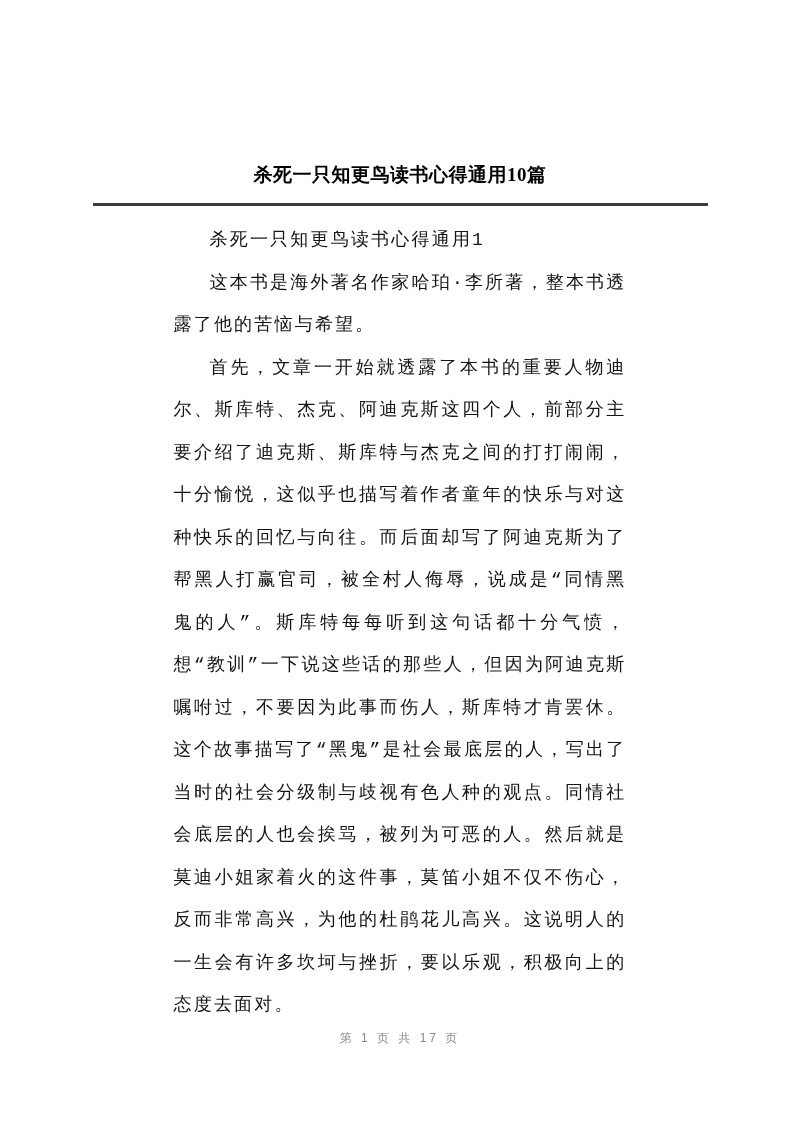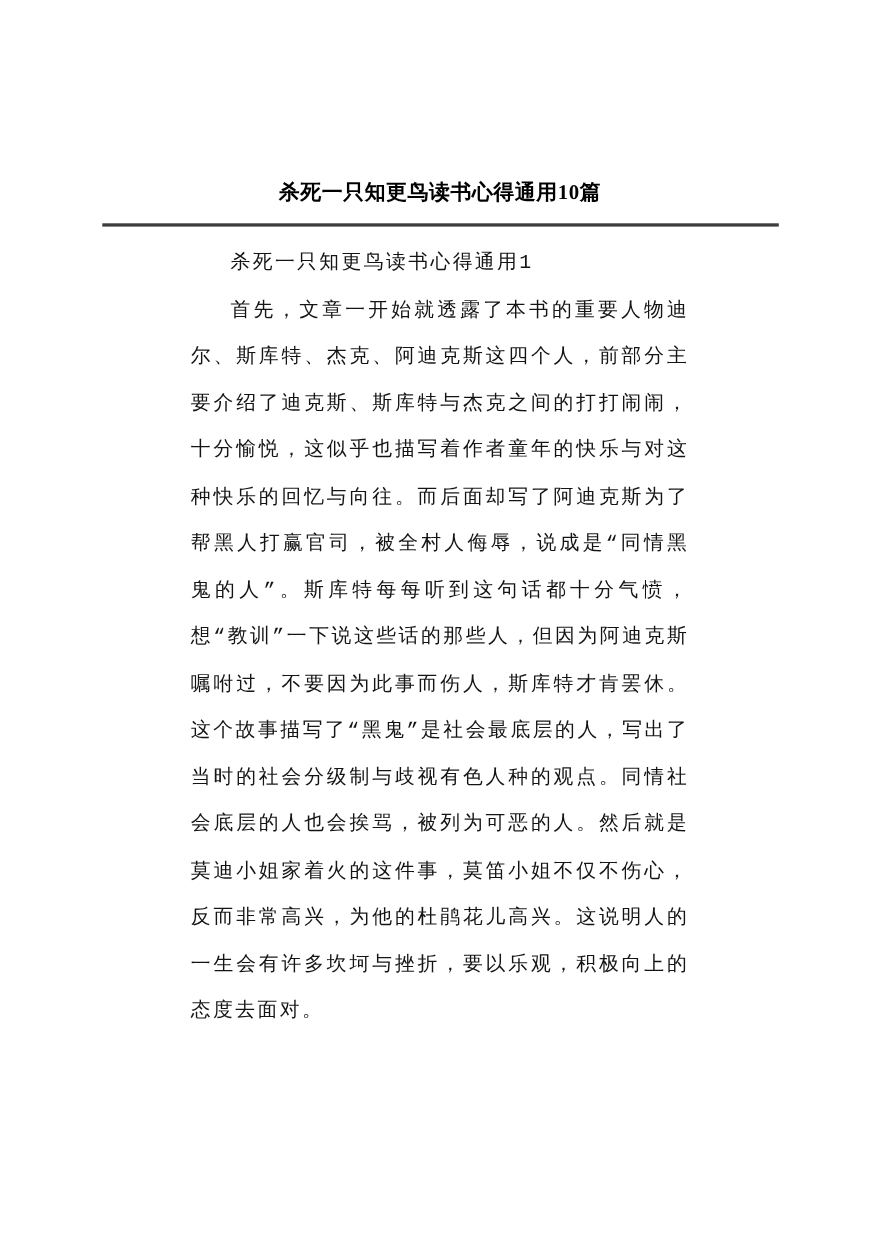--- a/index.html
+++ b/index.html
@@ -63,17 +63,21 @@
 <body>
 
 <div class="page">
 
   <h1 class="doc-title">杀死一只知更鸟读书心得通用10篇</h1>
 
   <hr class="title-rule">
 
   <div class="doc-body">
     <p>杀死一只知更鸟读书心得通用1</p>
+    <p>这本书是海外著名作家哈珀·李所著，整本书透露了他的苦恼与希望。</p>
     <p>首先，文章一开始就透露了本书的重要人物迪尔、斯库特、杰克、阿迪克斯这四个人，前部分主要介绍了迪克斯、斯库特与杰克之间的打打闹闹，十分愉悦，这似乎也描写着作者童年的快乐与对这种快乐的回忆与向往。而后面却写了阿迪克斯为了帮黑人打赢官司，被全村人侮辱，说成是“同情黑鬼的人”。斯库特每每听到这句话都十分气愤，想“教训”一下说这些话的那些人，但因为阿迪克斯嘱咐过，不要因为此事而伤人，斯库特才肯罢休。这个故事描写了“黑鬼”是社会最底层的人，写出了当时的社会分级制与歧视有色人种的观点。同情社会底层的人也会挨骂，被列为可恶的人。然后就是莫迪小姐家着火的这件事，莫笛小姐不仅不伤心，反而非常高兴，为他的杜鹃花儿高兴。这说明人的一生会有许多坎坷与挫折，要以乐观，积极向上的态度去面对。</p>
   </div>
 
+  <div class="page-footer">
+    <span>第 1 页 共 17 页</span>
+  </div>
 
 </div>
 
 </body></html>

